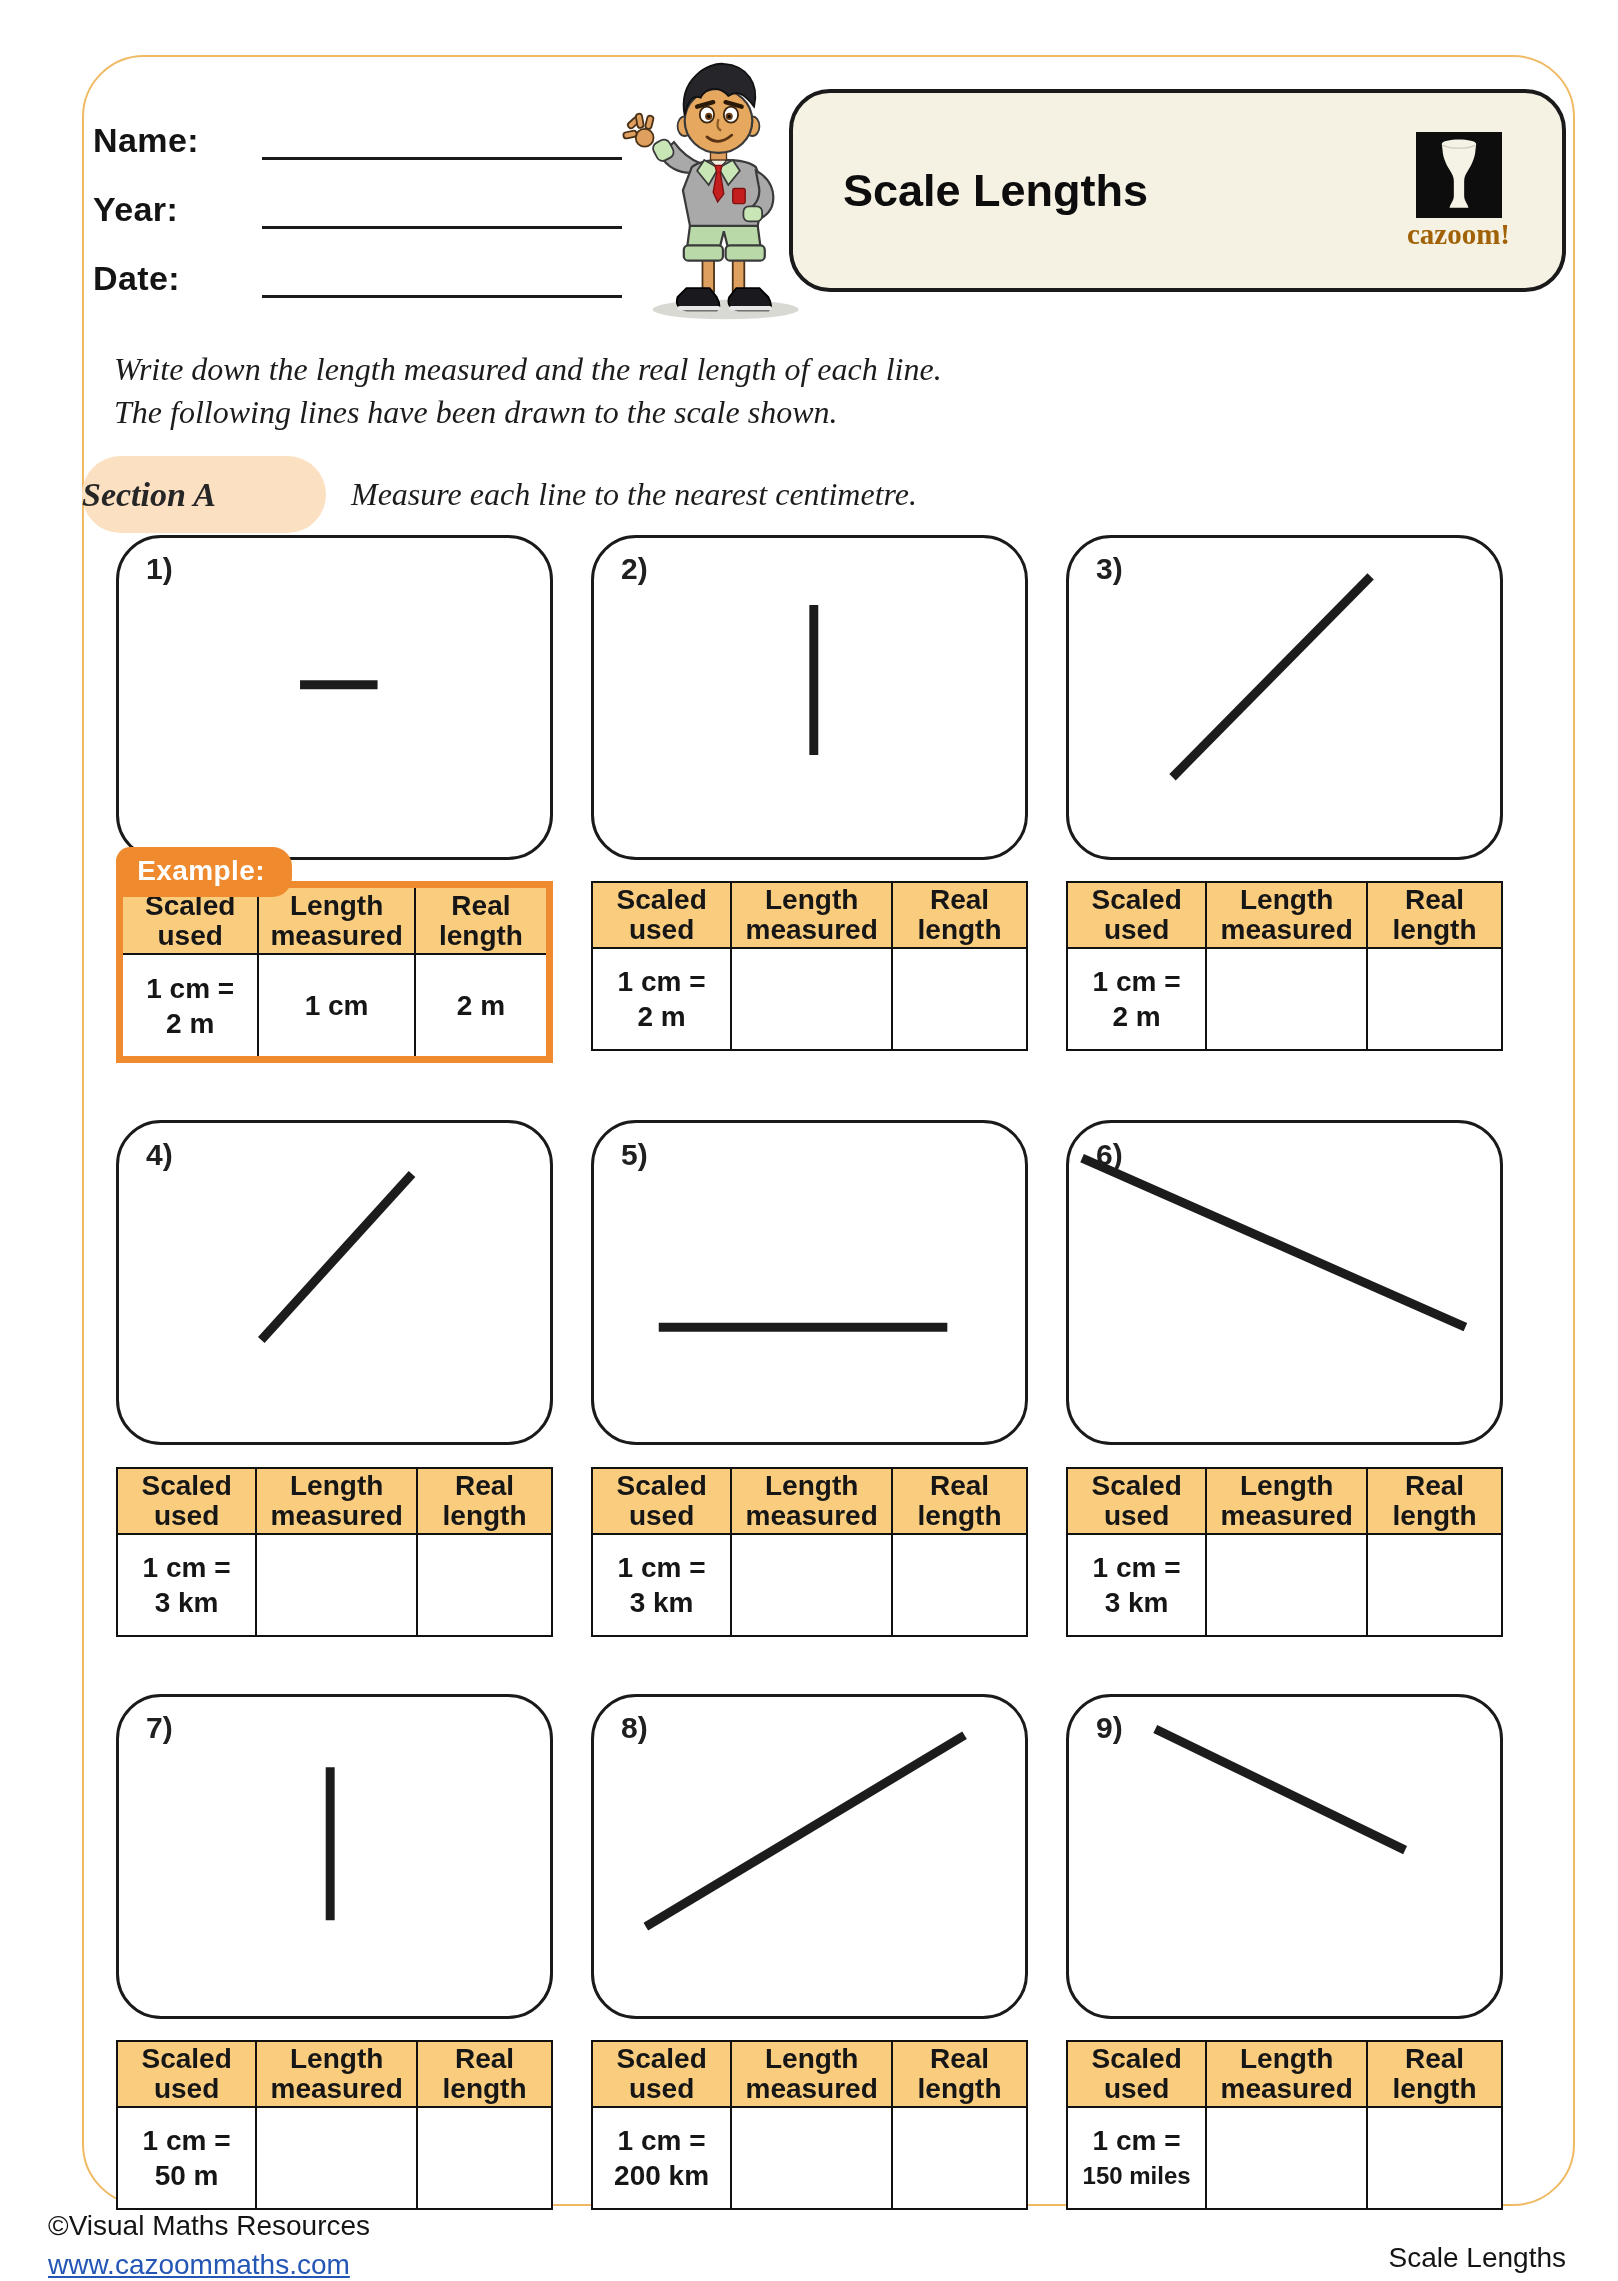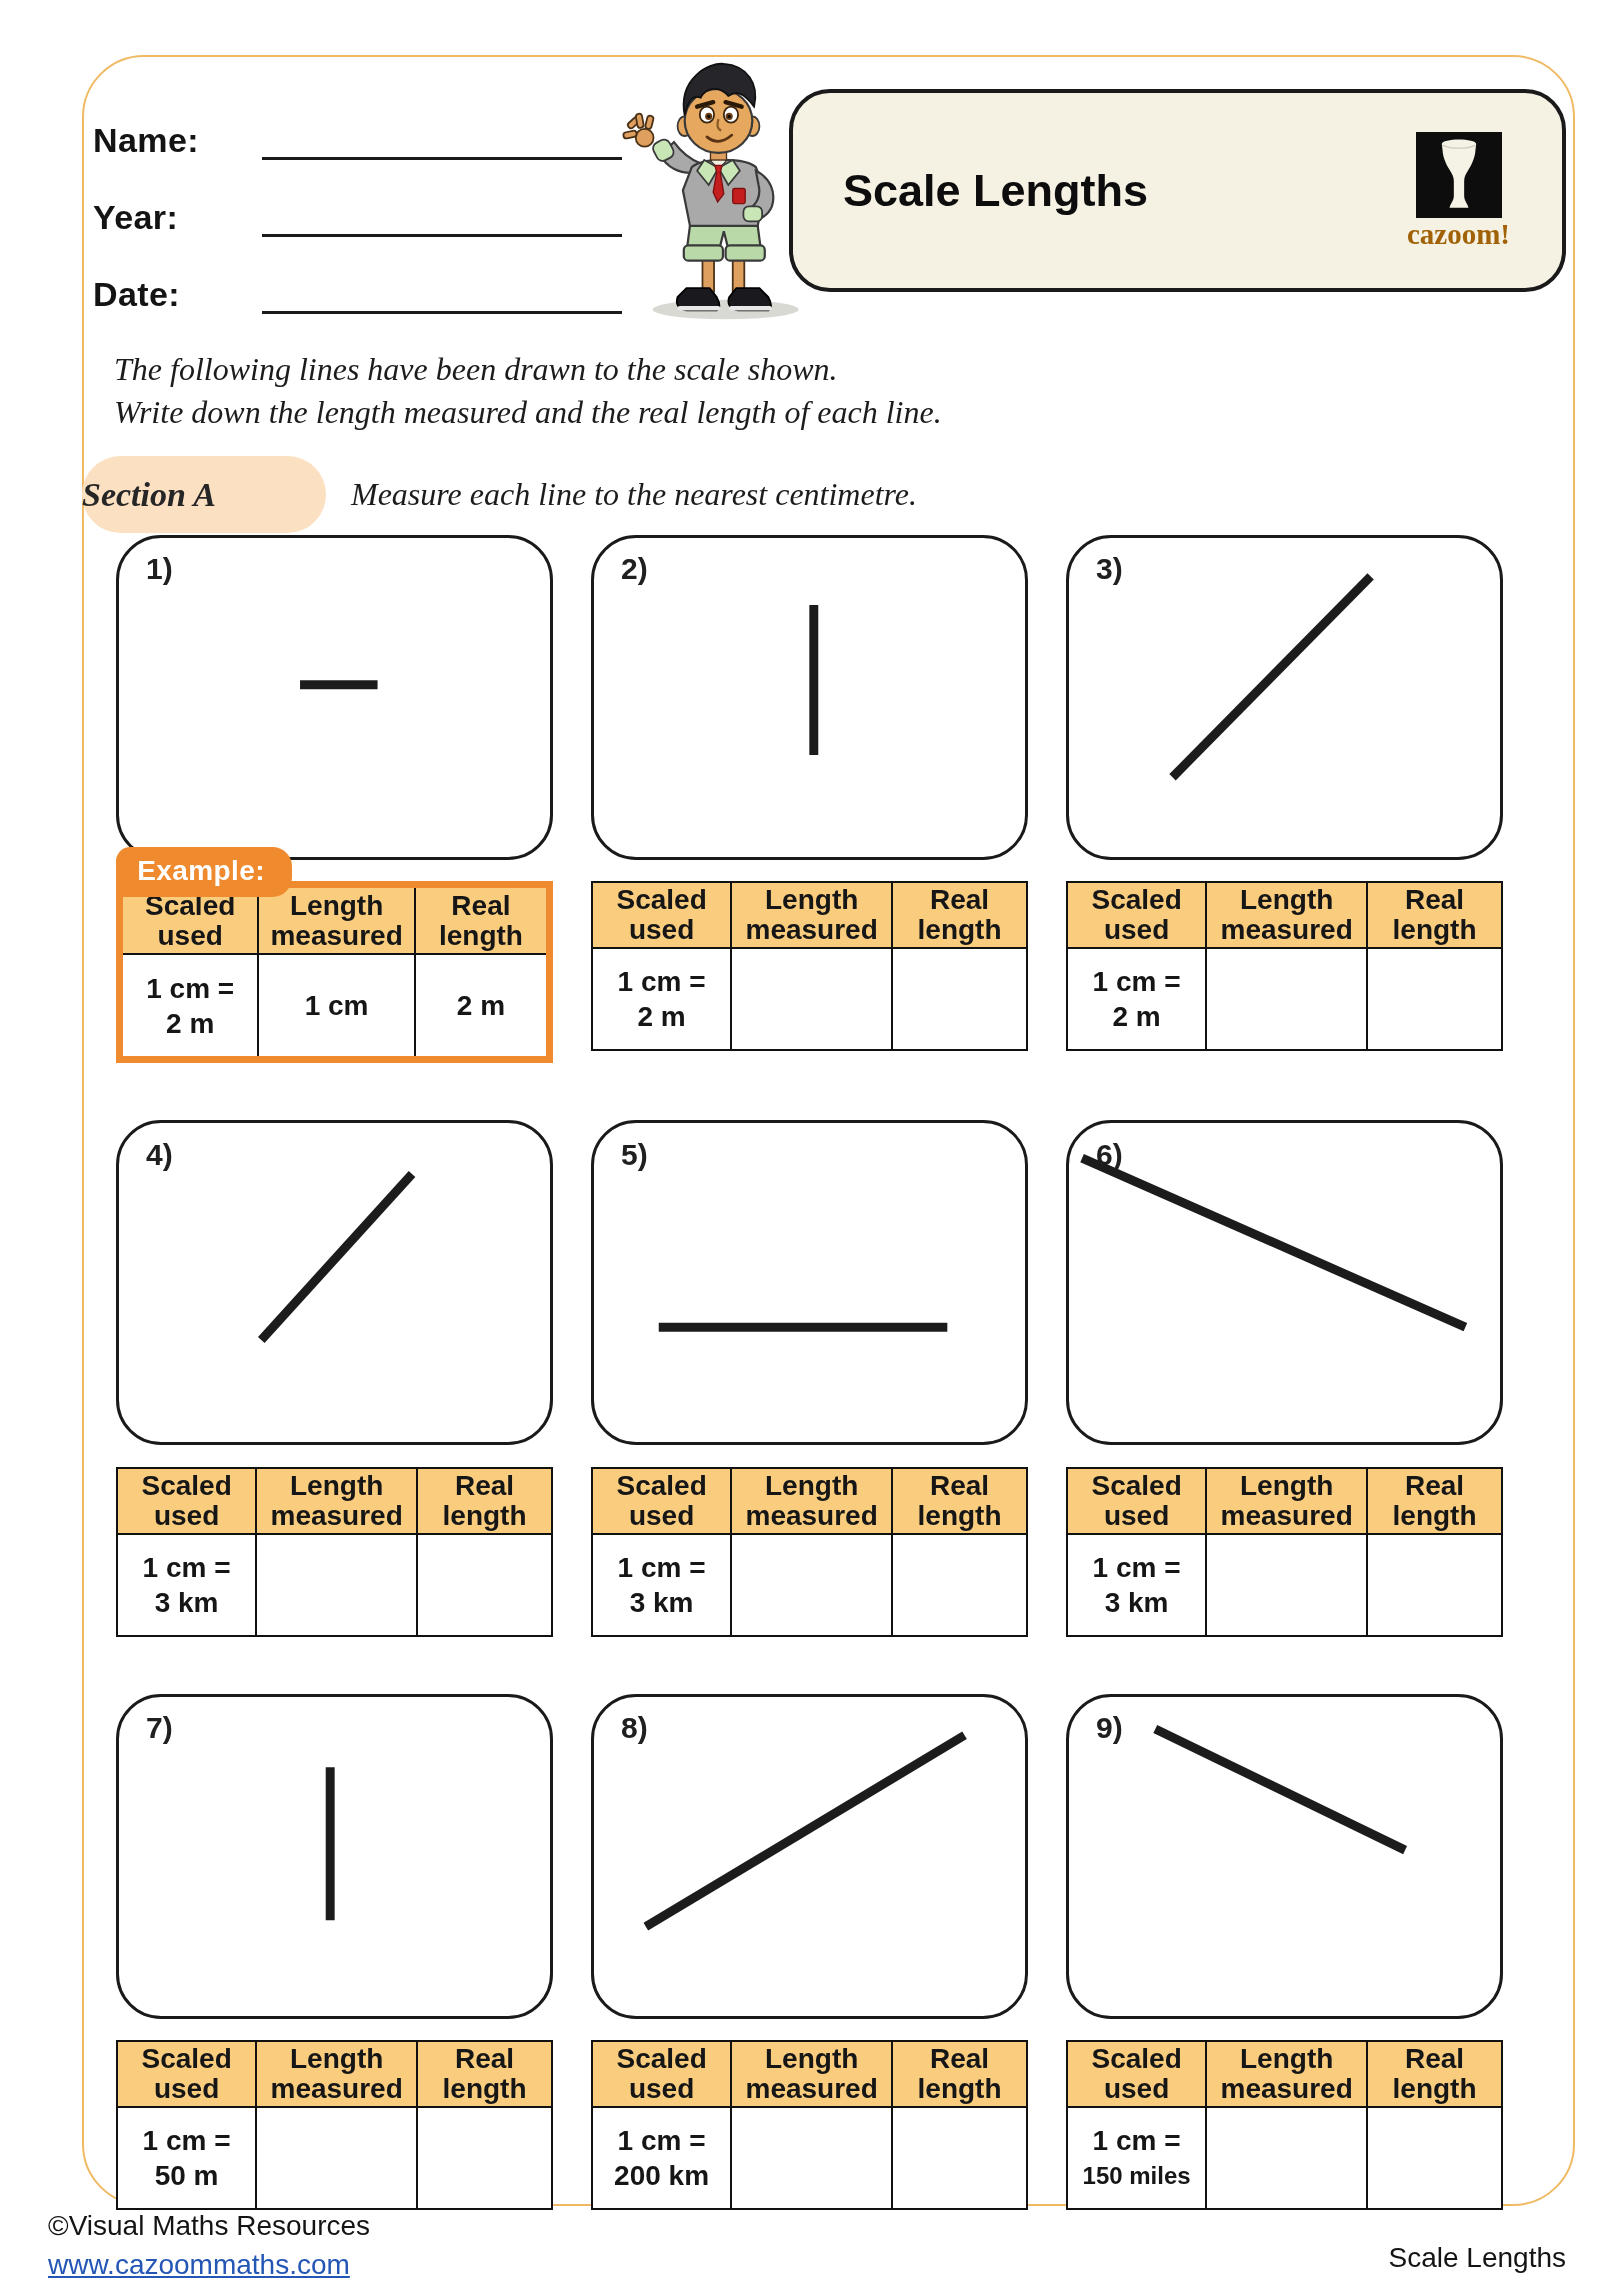--- a/index.html
+++ b/index.html
@@ -17,21 +17,21 @@
     position: absolute;
     left: 82px; top: 55px;
     width: 1493px; height: 2151px;
     border: 2.7px solid #EFBA63;
     border-radius: 62px;
     pointer-events: none;
   }
 
   
   .id-fields { position: absolute; left: 93px; top: 114px; }
-  .id-row { display: flex; align-items: flex-end; margin-bottom: 31px; height: 46px; gap: 24px; }
+  .id-row { display: flex; align-items: flex-end; margin-bottom: 23px; height: 46px; gap: 24px; }
   .id-label { font-size: 34px; font-weight: bold; width: 143px; letter-spacing: 0.4px; }
   .id-line { width: 360px; border-bottom: 3.6px solid #1a1a1a; height: 39px; margin-left: 1.8px; }
 
   .character { position: absolute; left: 617px; top: 55px; width: 203px; height: 267px; }
   .character svg { width: 100%; height: 100%; }
 
   .title-box {
     position: absolute;
     left: 789px; top: 89px;
     width: 777px; height: 203px;
@@ -215,22 +215,22 @@
     <svg class="logo-square" viewBox="0 0 100 100">
       <rect width="100" height="100" fill="#0d0d0d"></rect>
       <path d="M30,14 C30,7 70,7 70,14 L69,22 C69,27 66,36 61,44 C58,49 56,52 56,57 L56,74 C56,80 60,83 61,88 L39,88 C40,83 44,80 44,74 L44,57 C44,52 42,49 39,44 C34,36 31,27 31,22 Z" fill="#f5f2e6"></path>
       <path d="M31,15 C38,20 62,20 69,15" fill="none" stroke="#cfcabb" stroke-width="1.5"></path>
     </svg>
     <div class="logo-text">cazoom!</div>
   </div>
 </div>
 
 <div class="instructions">
+  <div>Write down the length measured and the real length of each line.</div>
   <div>The following lines have been drawn to the scale shown.</div>
-  <div>Write down the length measured and the real length of each line.</div>
 </div>
 
 <div class="section-tag">
   <span class="section-label">Section A</span>
 </div>
 <div class="section-instruction">Measure each line to the nearest centimetre.</div>
 
 <div class="questions-grid">
   <div class="qcell">
     <div class="qbox">

